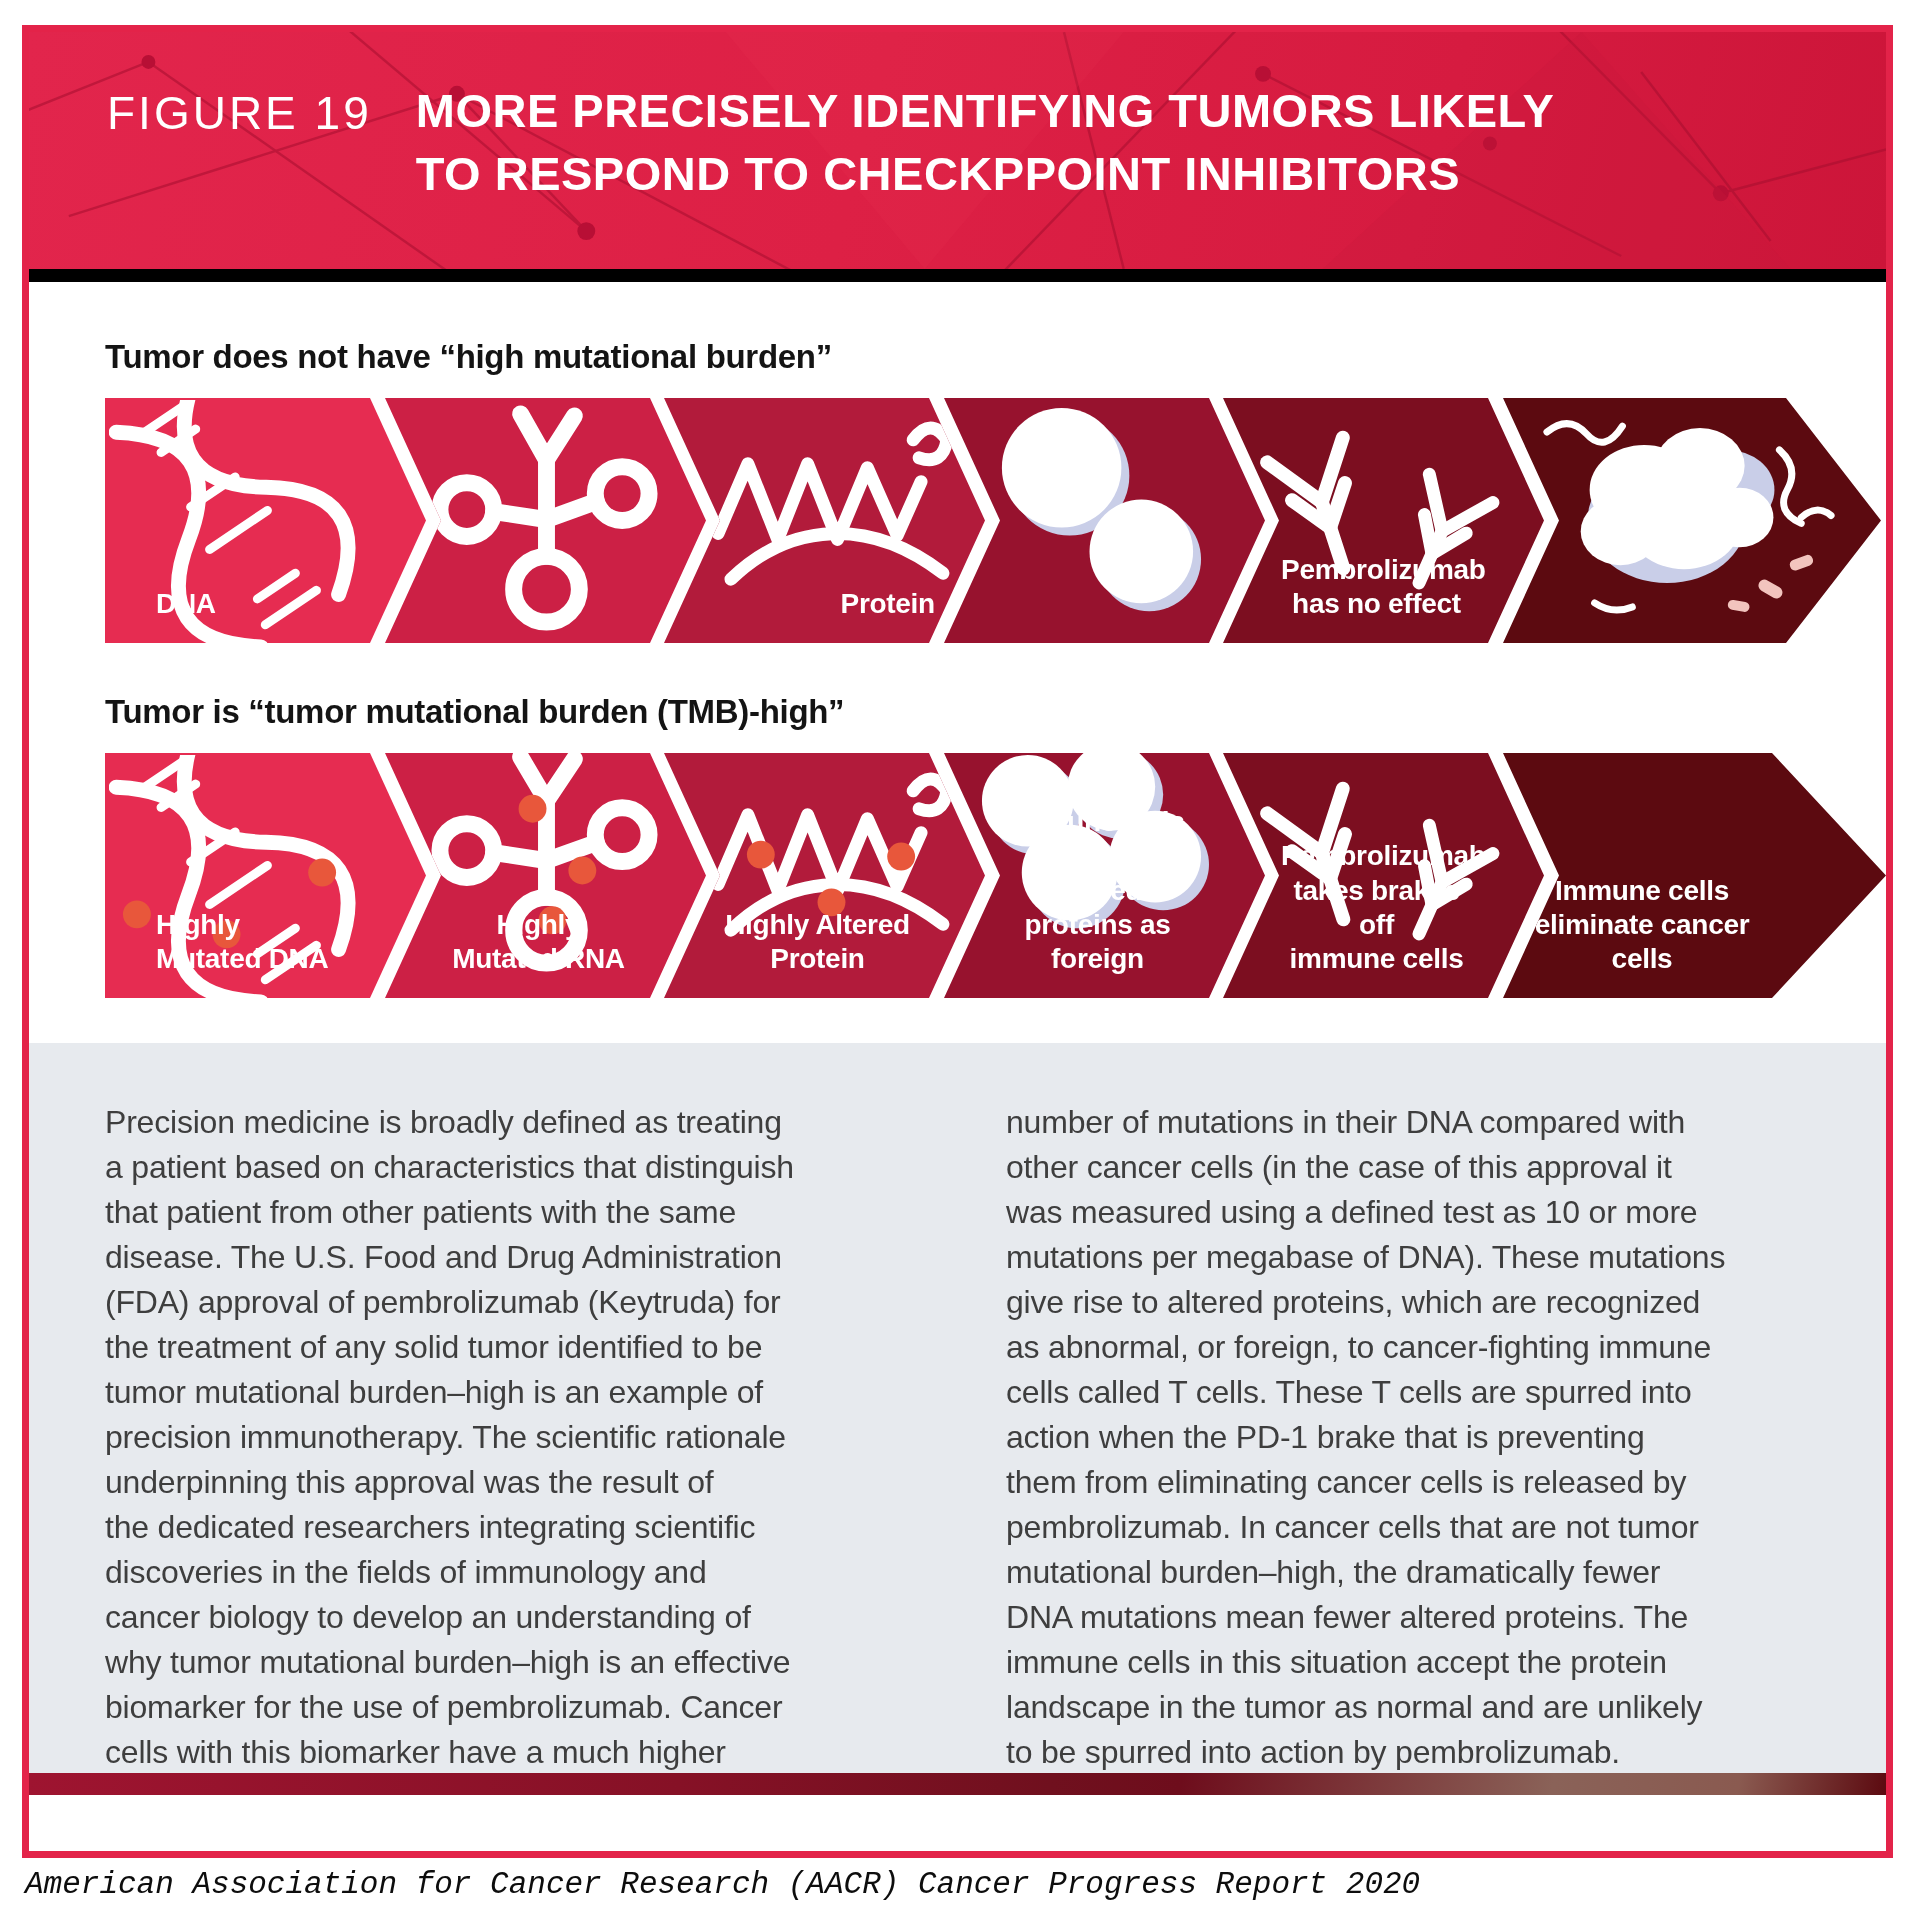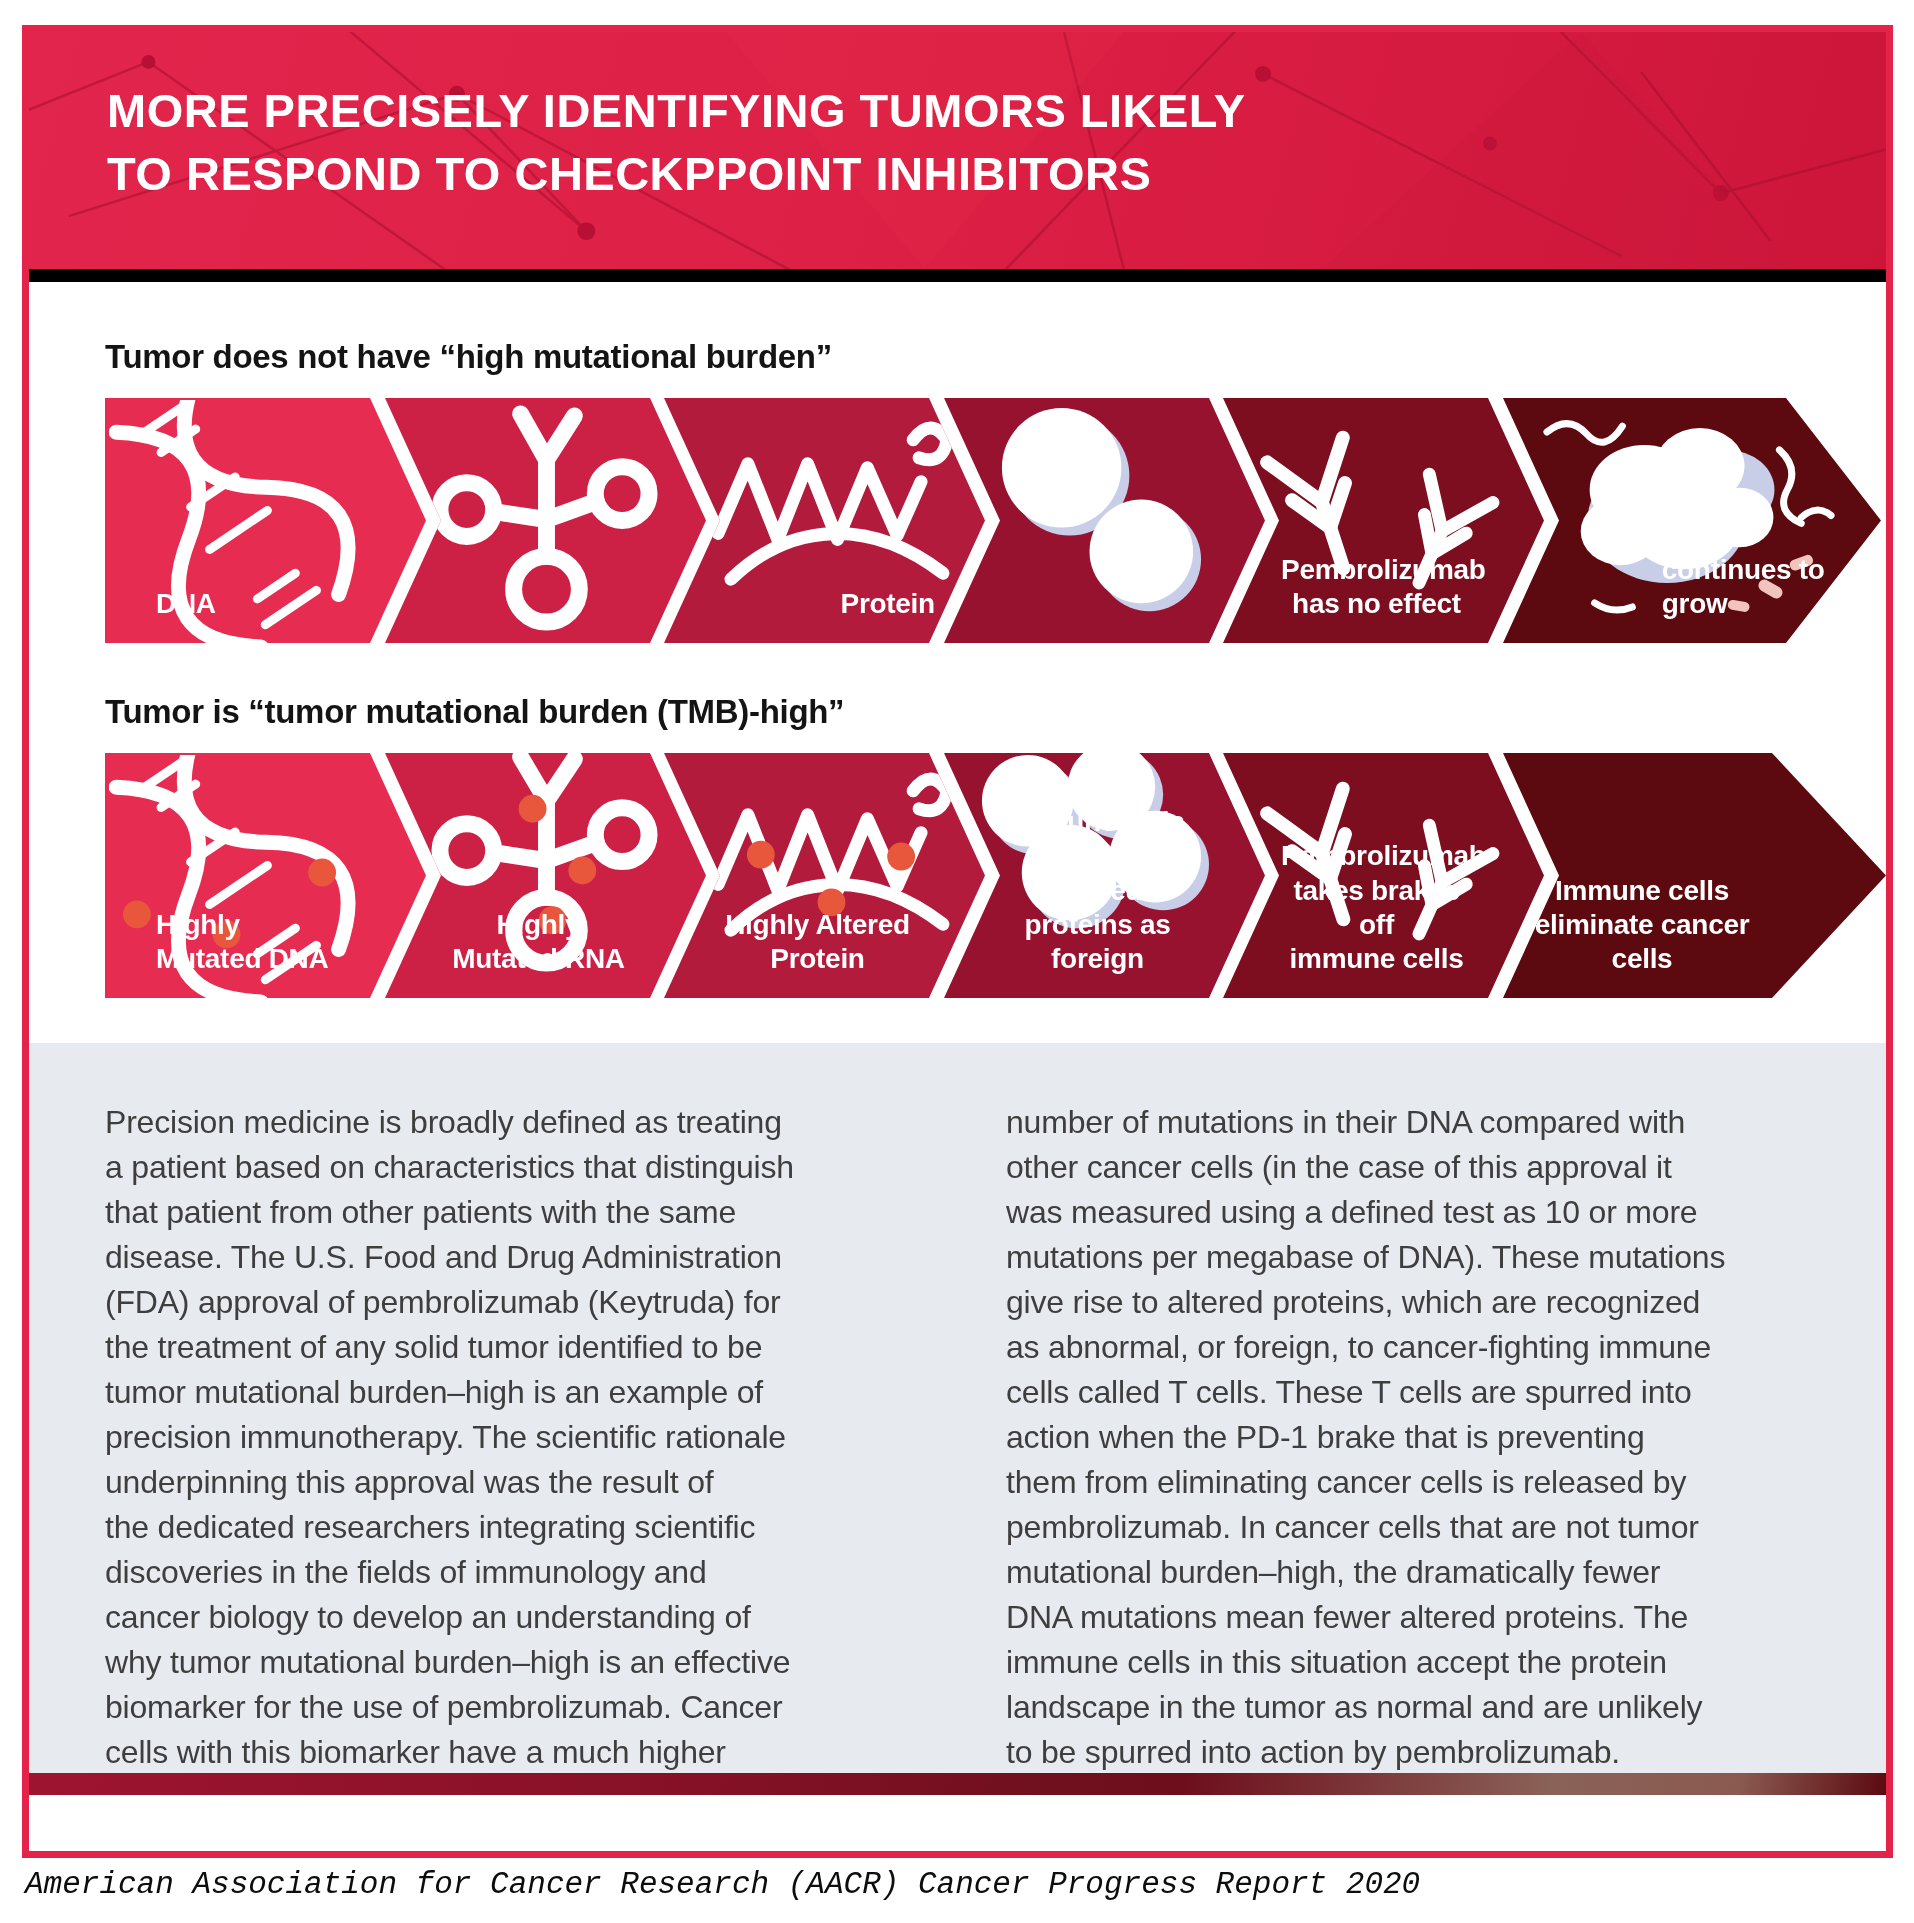--- a/index.html
+++ b/index.html
@@ -98,20 +98,21 @@
         <circle cx="560" cy="200" r="9"></circle>
         <circle cx="120" cy="30" r="7"></circle>
         <circle cx="1240" cy="42" r="8"></circle>
         <circle cx="1700" cy="162" r="8"></circle>
         <circle cx="1468" cy="112" r="7"></circle>
       </g>
       <polygon points="700,0 900,238 1100,0" fill="#E93055" opacity="0.18"></polygon>
       <polygon points="1300,238 1560,0 1770,238" fill="#C8163C" opacity="0.25"></polygon>
     </svg>
     <div class="header-text">
+      <div class="fig-label">FIGURE 19</div>
       <div class="fig-title">MORE PRECISELY IDENTIFYING TUMORS LIKELY
 TO RESPOND TO CHECKPPOINT INHIBITORS</div>
     </div>
   </div>
 
   <div class="divider"></div>
 
   <section class="diagram">
 
     <h3 class="row-heading">Tumor does not have “high mutational burden”</h3>
@@ -213,22 +214,20 @@
             <path d="M248,52 q20,18 8,40 t14,34"></path>
             <path d="M62,206 q18,12 38,4"></path>
             <path d="M270,120 q16,-14 30,-2"></path>
           </g>
           <g fill="#F2C4BE">
             <rect x="226" y="186" width="26" height="12" rx="6" transform="rotate(30 239 192)"></rect>
             <rect x="258" y="160" width="24" height="11" rx="5" transform="rotate(-20 270 165)"></rect>
             <rect x="196" y="204" width="22" height="10" rx="5" transform="rotate(10 207 209)"></rect>
           </g>
         </svg>
-        <div class="lbl lbl-tumor">Tumor
-continues to grow</div>
       </div>
     </div>
 
     <h3 class="row-heading second">Tumor is “tumor mutational burden (TMB)-high”</h3>
 
     <div class="strip">
 
       <div class="chev cp-first p1" style="background: rgb(230, 44, 81);">
         <svg class="icon" style="left:4px;top:2px" width="249" height="245" viewBox="0 0 250 246">
           <g transform="rotate(-34 125 123)" fill="none" stroke="#fff" stroke-linecap="round">

